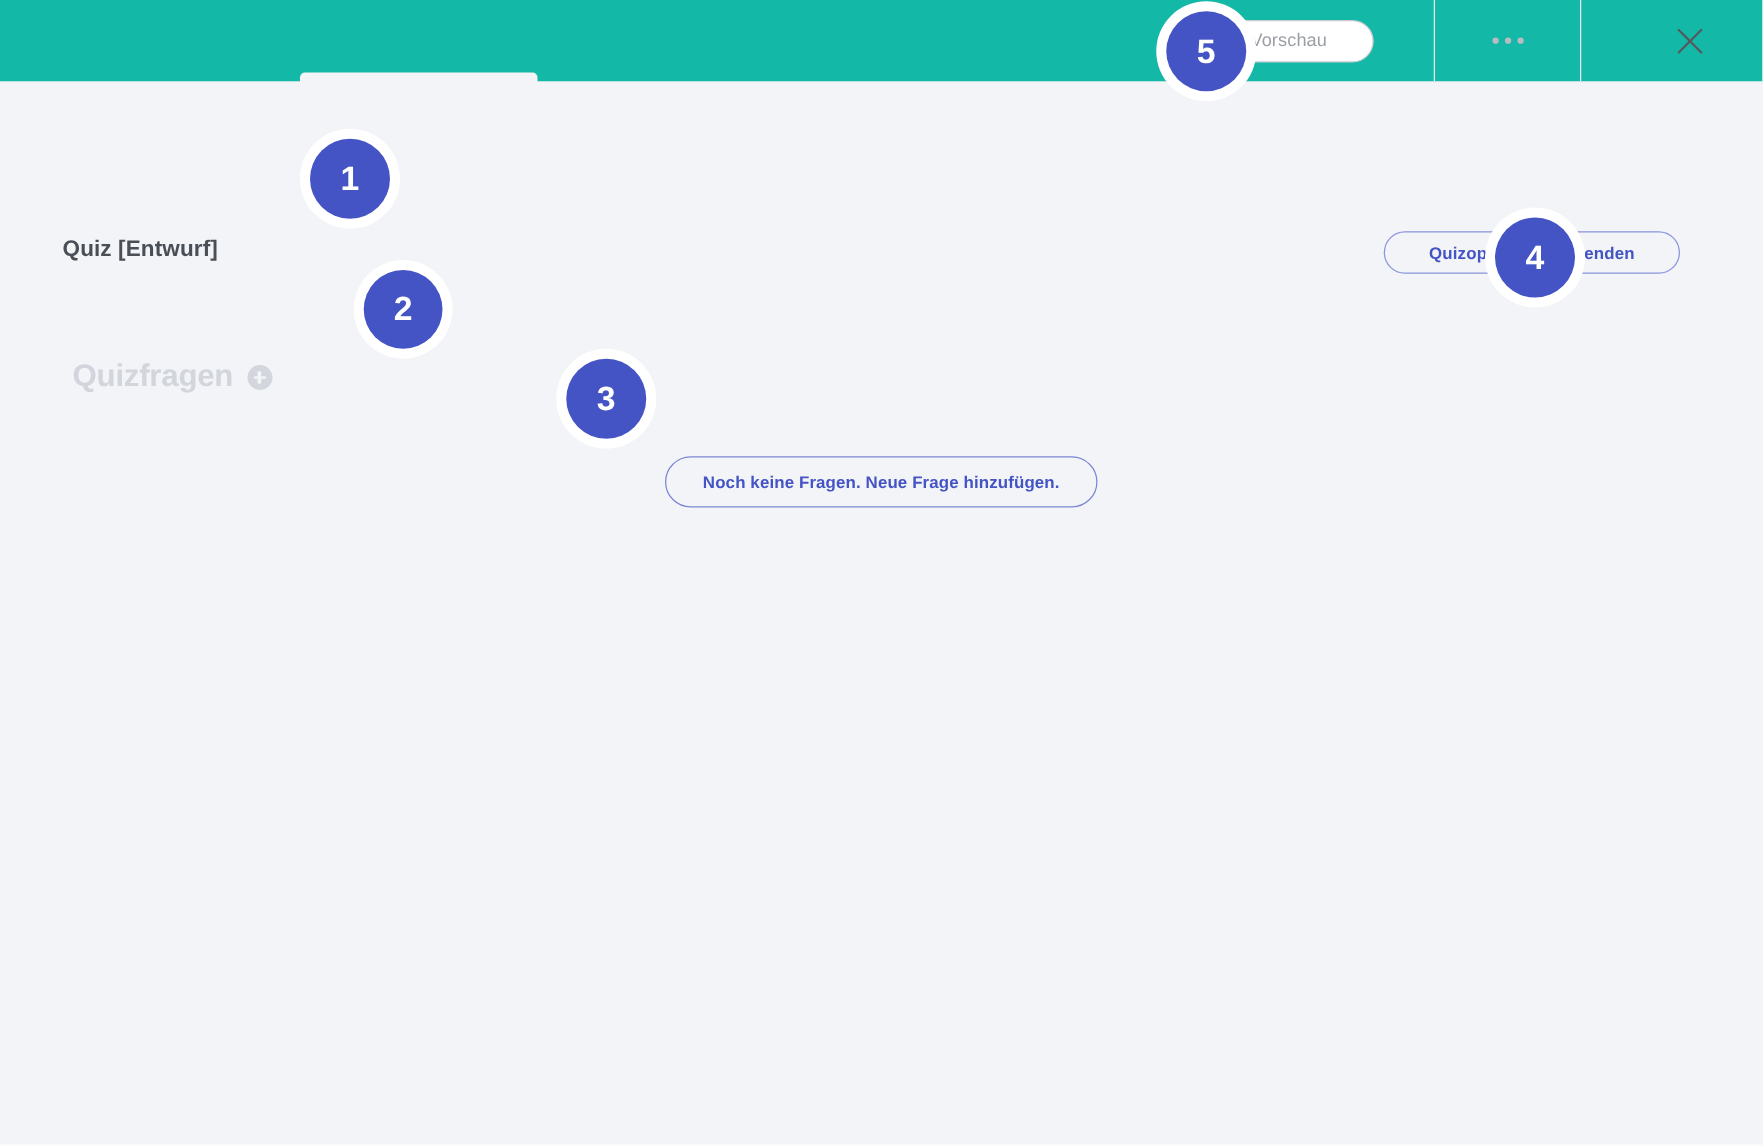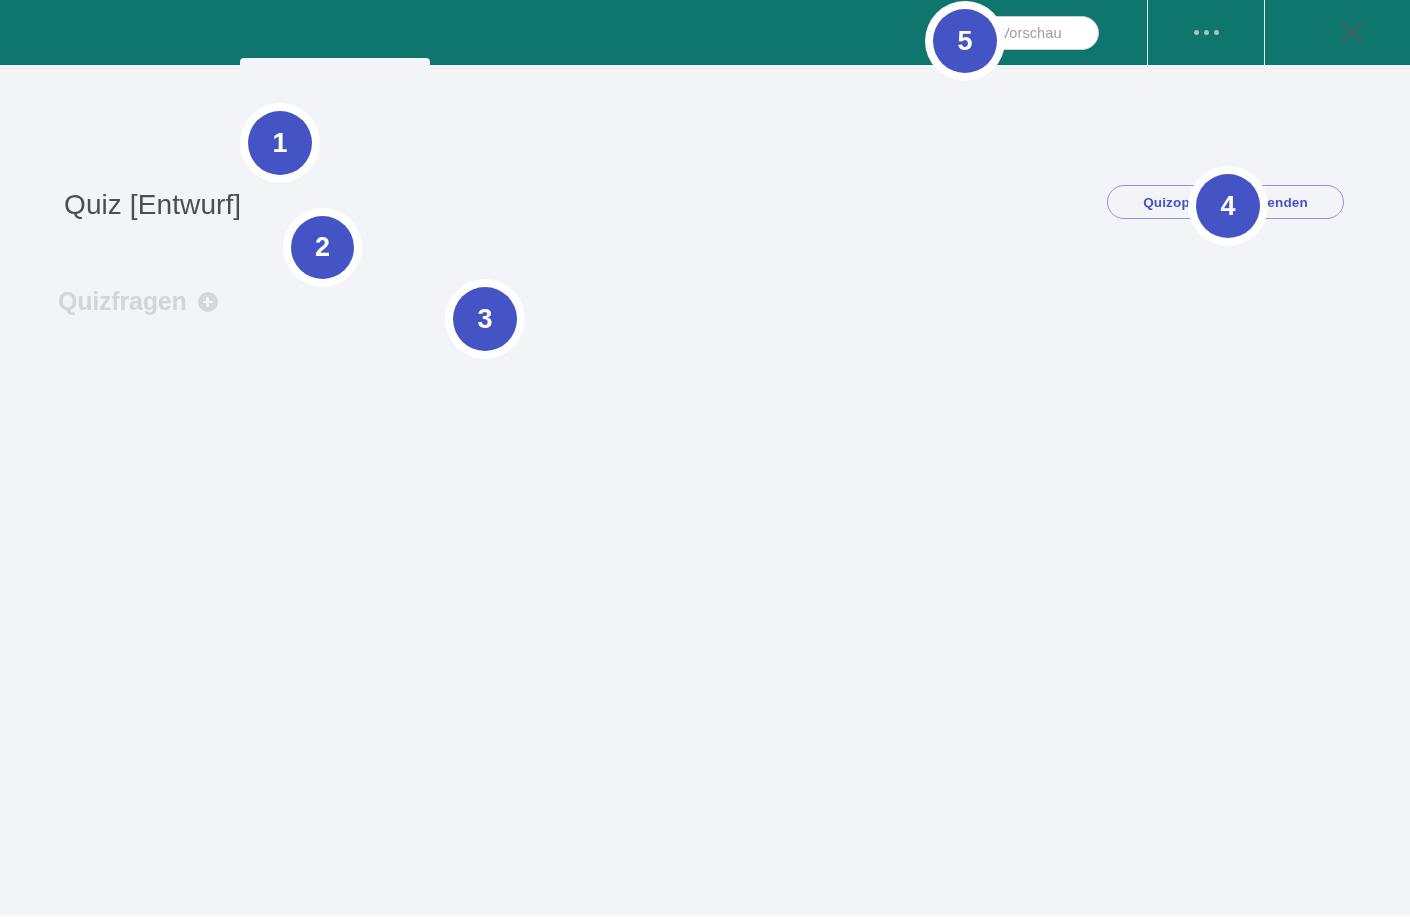--- a/index.html
+++ b/index.html
@@ -15,21 +15,21 @@
     background: #f2f4f7;
     position: relative;
   }
 
   
   #app-header {
     position: absolute;
     left: 0; top: 0;
     width: 1410px;
     height: 65px;
-    background: #0f766e;
+    background: #14b8a6;
     display: flex;
     align-items: stretch;
     justify-content: flex-end;
     z-index: 5;
     gap: 28px;
   }
 
   #header-left-spacer { flex: 1 1 auto; }
 
   .header-slot {
@@ -110,24 +110,24 @@
     left: 0; top: 65px;
     width: 1410px;
     height: 852px;
     background: #f2f4f7;
     border-bottom: 2px solid #fbfbfc;
   }
 
   
   #quiz-title {
     position: absolute;
-    left: 64px;
+    left: 50px;
     top: 124px;
-    font-size: 28px;
-    font-weight: normal;
+    font-size: 18px;
+    font-weight: bold;
     color: #4a4f57;
     letter-spacing: .1px;
     white-space: nowrap;
   }
 
   
   #quiz-options-button {
     position: absolute;
     left: 1107px;
     top: 120px;
@@ -267,20 +267,21 @@
 
   <div id="quiz-title">Quiz [Entwurf]</div>
 
   <button id="quiz-options-button">Quizoptionen einblenden</button>
 
   <div id="questions-heading-row">
     <span id="questions-heading">Quizfragen</span>
     <span id="add-question-icon"></span>
   </div>
 
+  <button id="no-questions-button">Noch keine Fragen. Neue Frage hinzufügen.</button>
 
 </div>
 
 <div class="badge" id="badge-1">1</div>
 <div class="badge" id="badge-2">2</div>
 <div class="badge" id="badge-3">3</div>
 <div class="badge" id="badge-4">4</div>
 <div class="badge" id="badge-5">5</div>
 
 </body></html>

